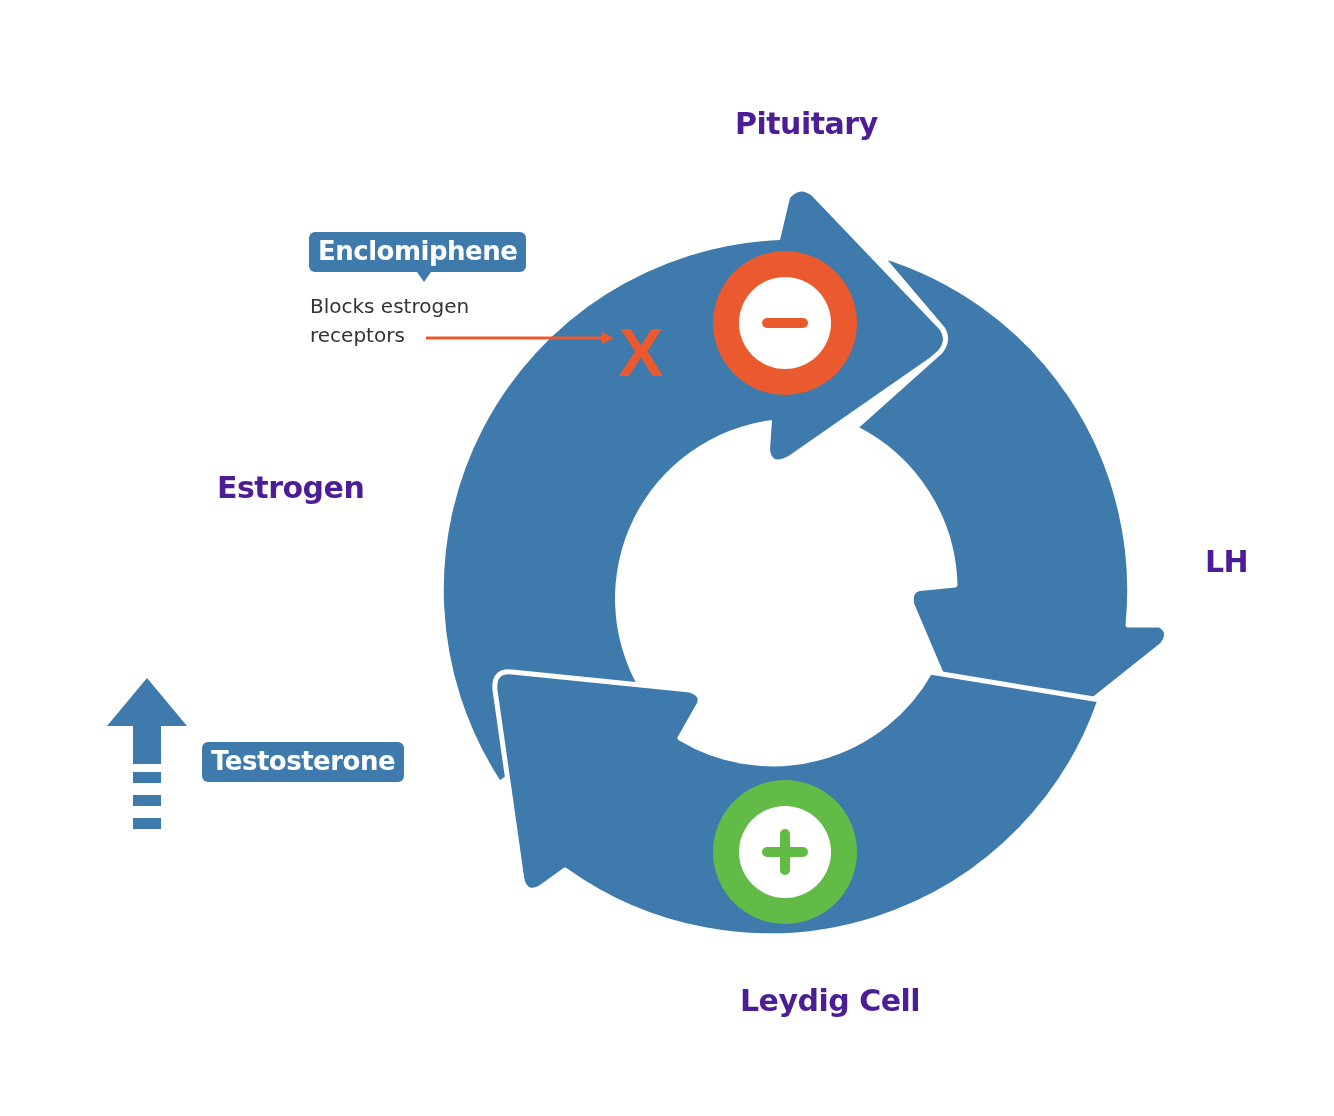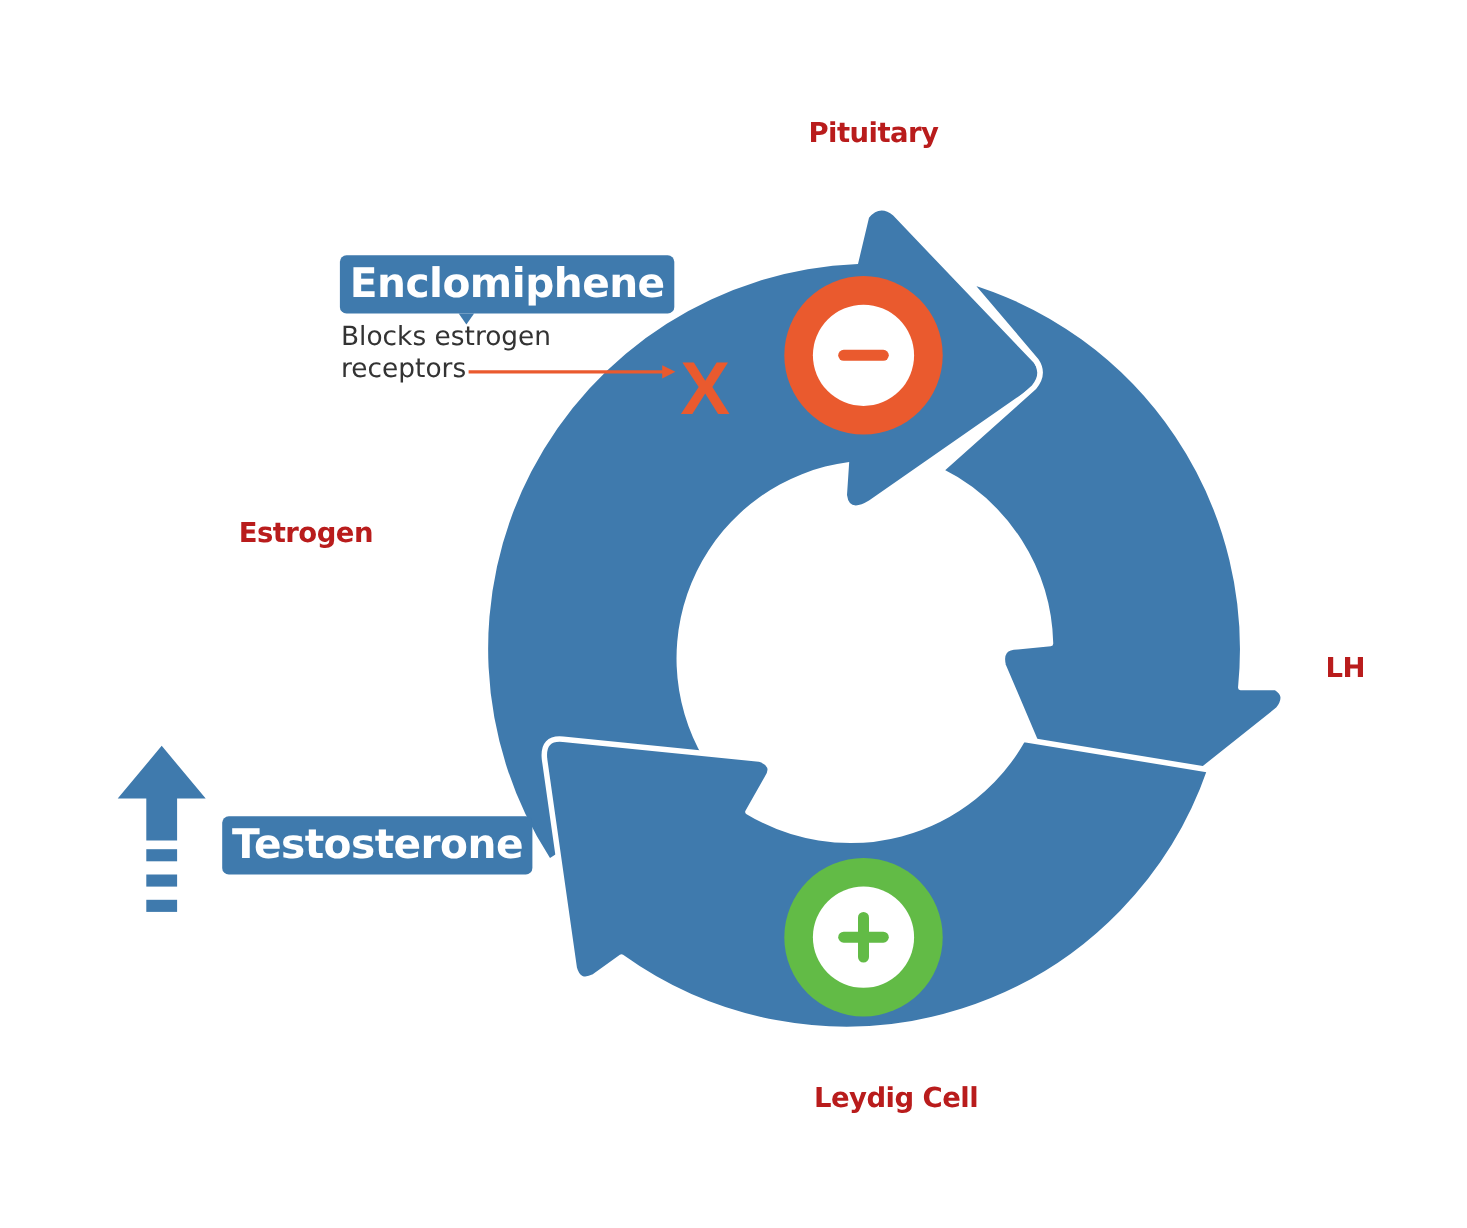--- a/index.html
+++ b/index.html
@@ -1,24 +1,24 @@
 <!DOCTYPE html>
 <html><head>
 <meta charset="utf-8">
 <style>
   html, body { margin:0; padding:0; background:#ffffff; }
   body { width:1334px; height:1116px; position:relative; overflow:hidden;
          font-family:"DejaVu Sans", "Liberation Sans", sans-serif; }
   #diagram { position:absolute; left:0; top:0; }
-  .label { position:absolute; font-weight:bold; color:#b91c1c; font-size:25px; letter-spacing:-0.5px; white-space:nowrap; }
+  .label { position:absolute; font-weight:bold; color:#4c1d95; font-size:30px; letter-spacing:-0.5px; white-space:nowrap; }
   .tag { position:absolute; background:#3f7aad; color:#ffffff; font-weight:bold; border-radius:6px;
-         font-size:37px; padding:4px 9px 6px 9px; white-space:nowrap; letter-spacing:-0.5px; }
+         font-size:26px; padding:4px 9px 6px 9px; white-space:nowrap; letter-spacing:-0.5px; }
   .tag-enclo:after { content:""; position:absolute; left:108px; bottom:-10px; border-left:7px solid transparent;
          border-right:7px solid transparent; border-top:10px solid #3f7aad; }
-  .note { position:absolute; color:#333333; font-size:24px; line-height:29px; white-space:nowrap; }
+  .note { position:absolute; color:#333333; font-size:20px; line-height:29px; white-space:nowrap; }
 </style>
 </head>
 <body>
 
 <svg id="diagram" width="1334" height="1116" viewBox="0 0 1334 1116">
 
   <g fill="#3f7aad">
 
     <path d="M 500 780
          A 350 350 0 0 1 780 240
@@ -69,21 +69,21 @@
 
   <g fill="#3f7aad">
     <polygon points="147,678 187,726 161,726 161,764 133,764 133,726 107,726"></polygon>
     <rect x="133" y="772" width="28" height="11"></rect>
     <rect x="133" y="795" width="28" height="11"></rect>
     <rect x="133" y="818" width="28" height="11"></rect>
   </g>
 </svg>
 
 <div class="label" style="left:735px; top:106px;">Pituitary</div>
-<div class="label" style="left:1205px; top:592px;">LH</div>
+<div class="label" style="left:1205px; top:544px;">LH</div>
 <div class="label" style="left:740px; top:983px;">Leydig Cell</div>
 <div class="label" style="left:217px; top:470px;">Estrogen</div>
 
 <div class="tag tag-enclo" style="left:309px; top:232px;">
   <span>Enclomiphene</span>
 </div>
 <div class="note" style="left:310px; top:292px;">
   <div>Blocks estrogen</div>
   <div>receptors</div>
 </div>

